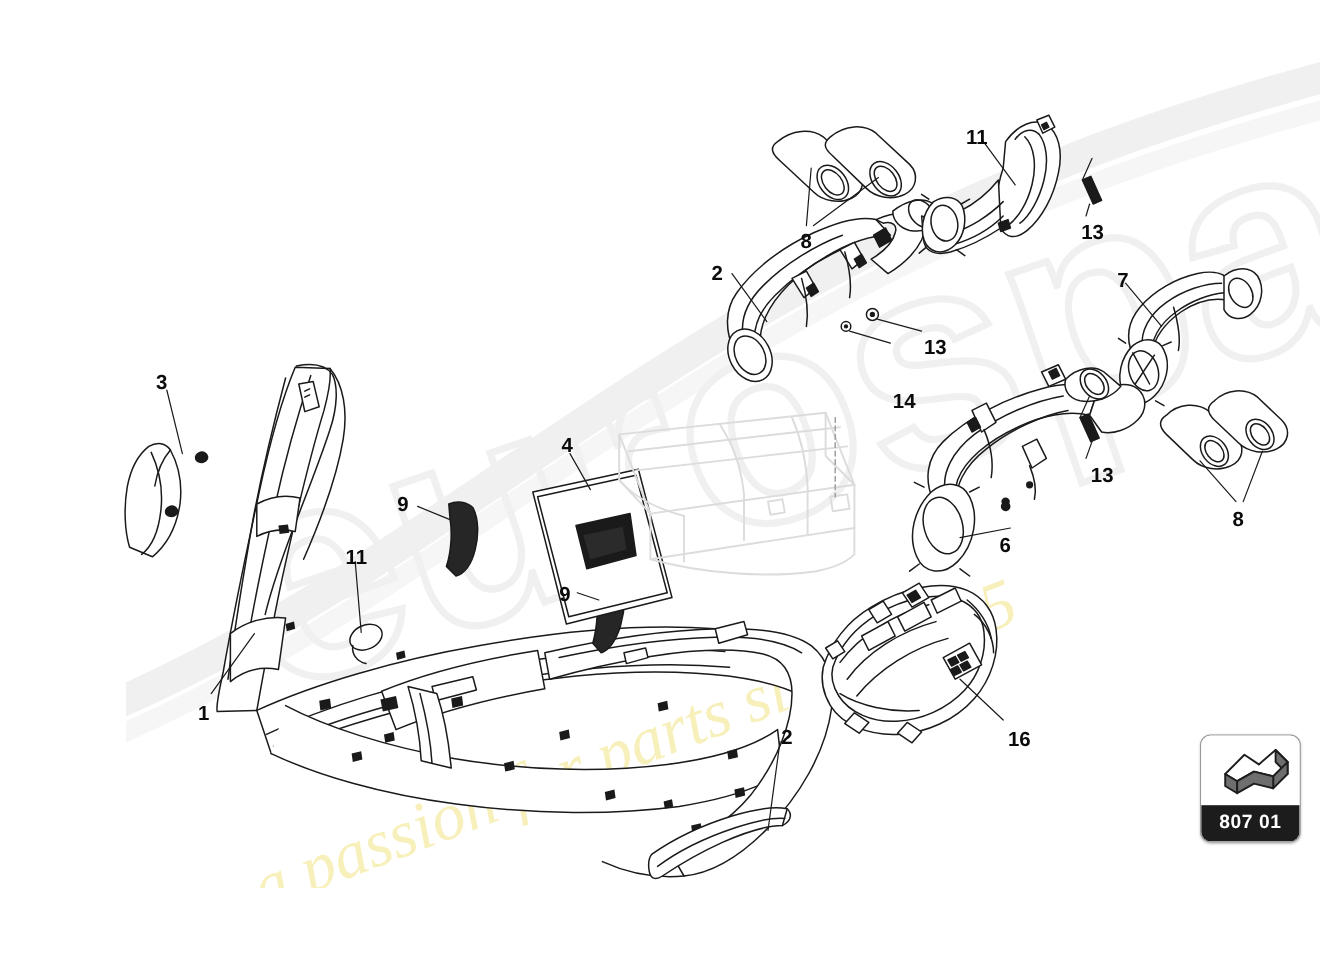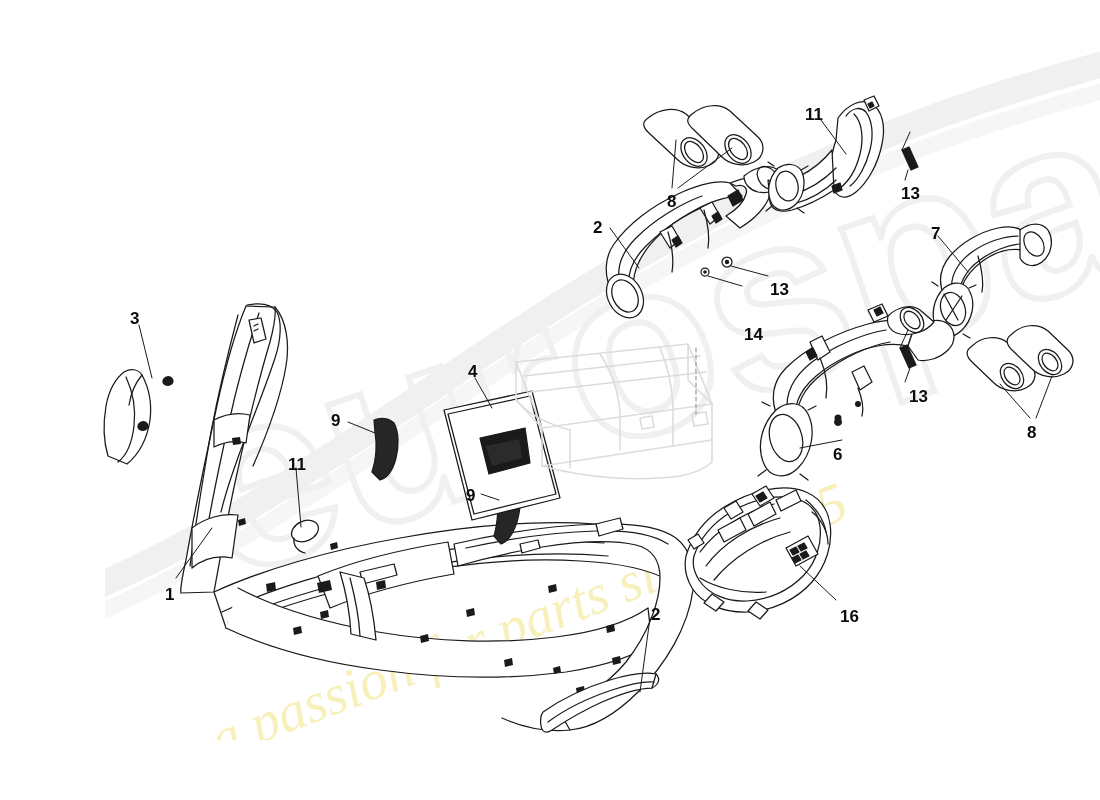--- a/index.html
+++ b/index.html
@@ -476,14 +476,29 @@
   <div class="callout-label" style="left:744px; top:290px;margin-top:36px;">14</div>
   <div class="callout-label" style="left:770px; top:281px;">13</div>
   <div class="callout-label" style="left:805px; top:106px;">11</div>
   <div class="callout-label" style="left:901px; top:185px;">13</div>
   <div class="callout-label" style="left:931px; top:225px;">7</div>
   <div class="callout-label" style="left:909px; top:388px;">13</div>
   <div class="callout-label" style="left:833px; top:446px;">6</div>
   <div class="callout-label" style="left:1027px; top:424px;">8</div>
   <div class="callout-label" style="left:840px; top:608px;">16</div>
 
+  <div id="badge">
+    <div id="badge-art">
+      <svg viewBox="0 0 82 58" width="82" height="58">
+
+        <polygon points="20,32 36,16 48,24 62,12 72,22 60,34 44,30 30,38" fill="#ffffff" stroke="#1d1d1d" stroke-width="1.6" stroke-linejoin="round"></polygon>
+        <polygon points="62,12 72,22 72,32 62,22" fill="#6e6e6e" stroke="#1d1d1d" stroke-width="1.6" stroke-linejoin="round"></polygon>
+        <polygon points="72,22 60,34 60,44 72,32" fill="#6e6e6e" stroke="#1d1d1d" stroke-width="1.6" stroke-linejoin="round"></polygon>
+        <polygon points="20,32 30,38 30,48 20,42" fill="#6e6e6e" stroke="#1d1d1d" stroke-width="1.6" stroke-linejoin="round"></polygon>
+        <polygon points="30,38 44,30 60,34 60,44 44,40 30,48" fill="#6e6e6e" stroke="#1d1d1d" stroke-width="1.6" stroke-linejoin="round"></polygon>
+      </svg>
+    </div>
+    <div id="badge-strip">
+      <span>807 01</span>
+    </div>
+  </div>
 
 </div>
 
 </body></html>

